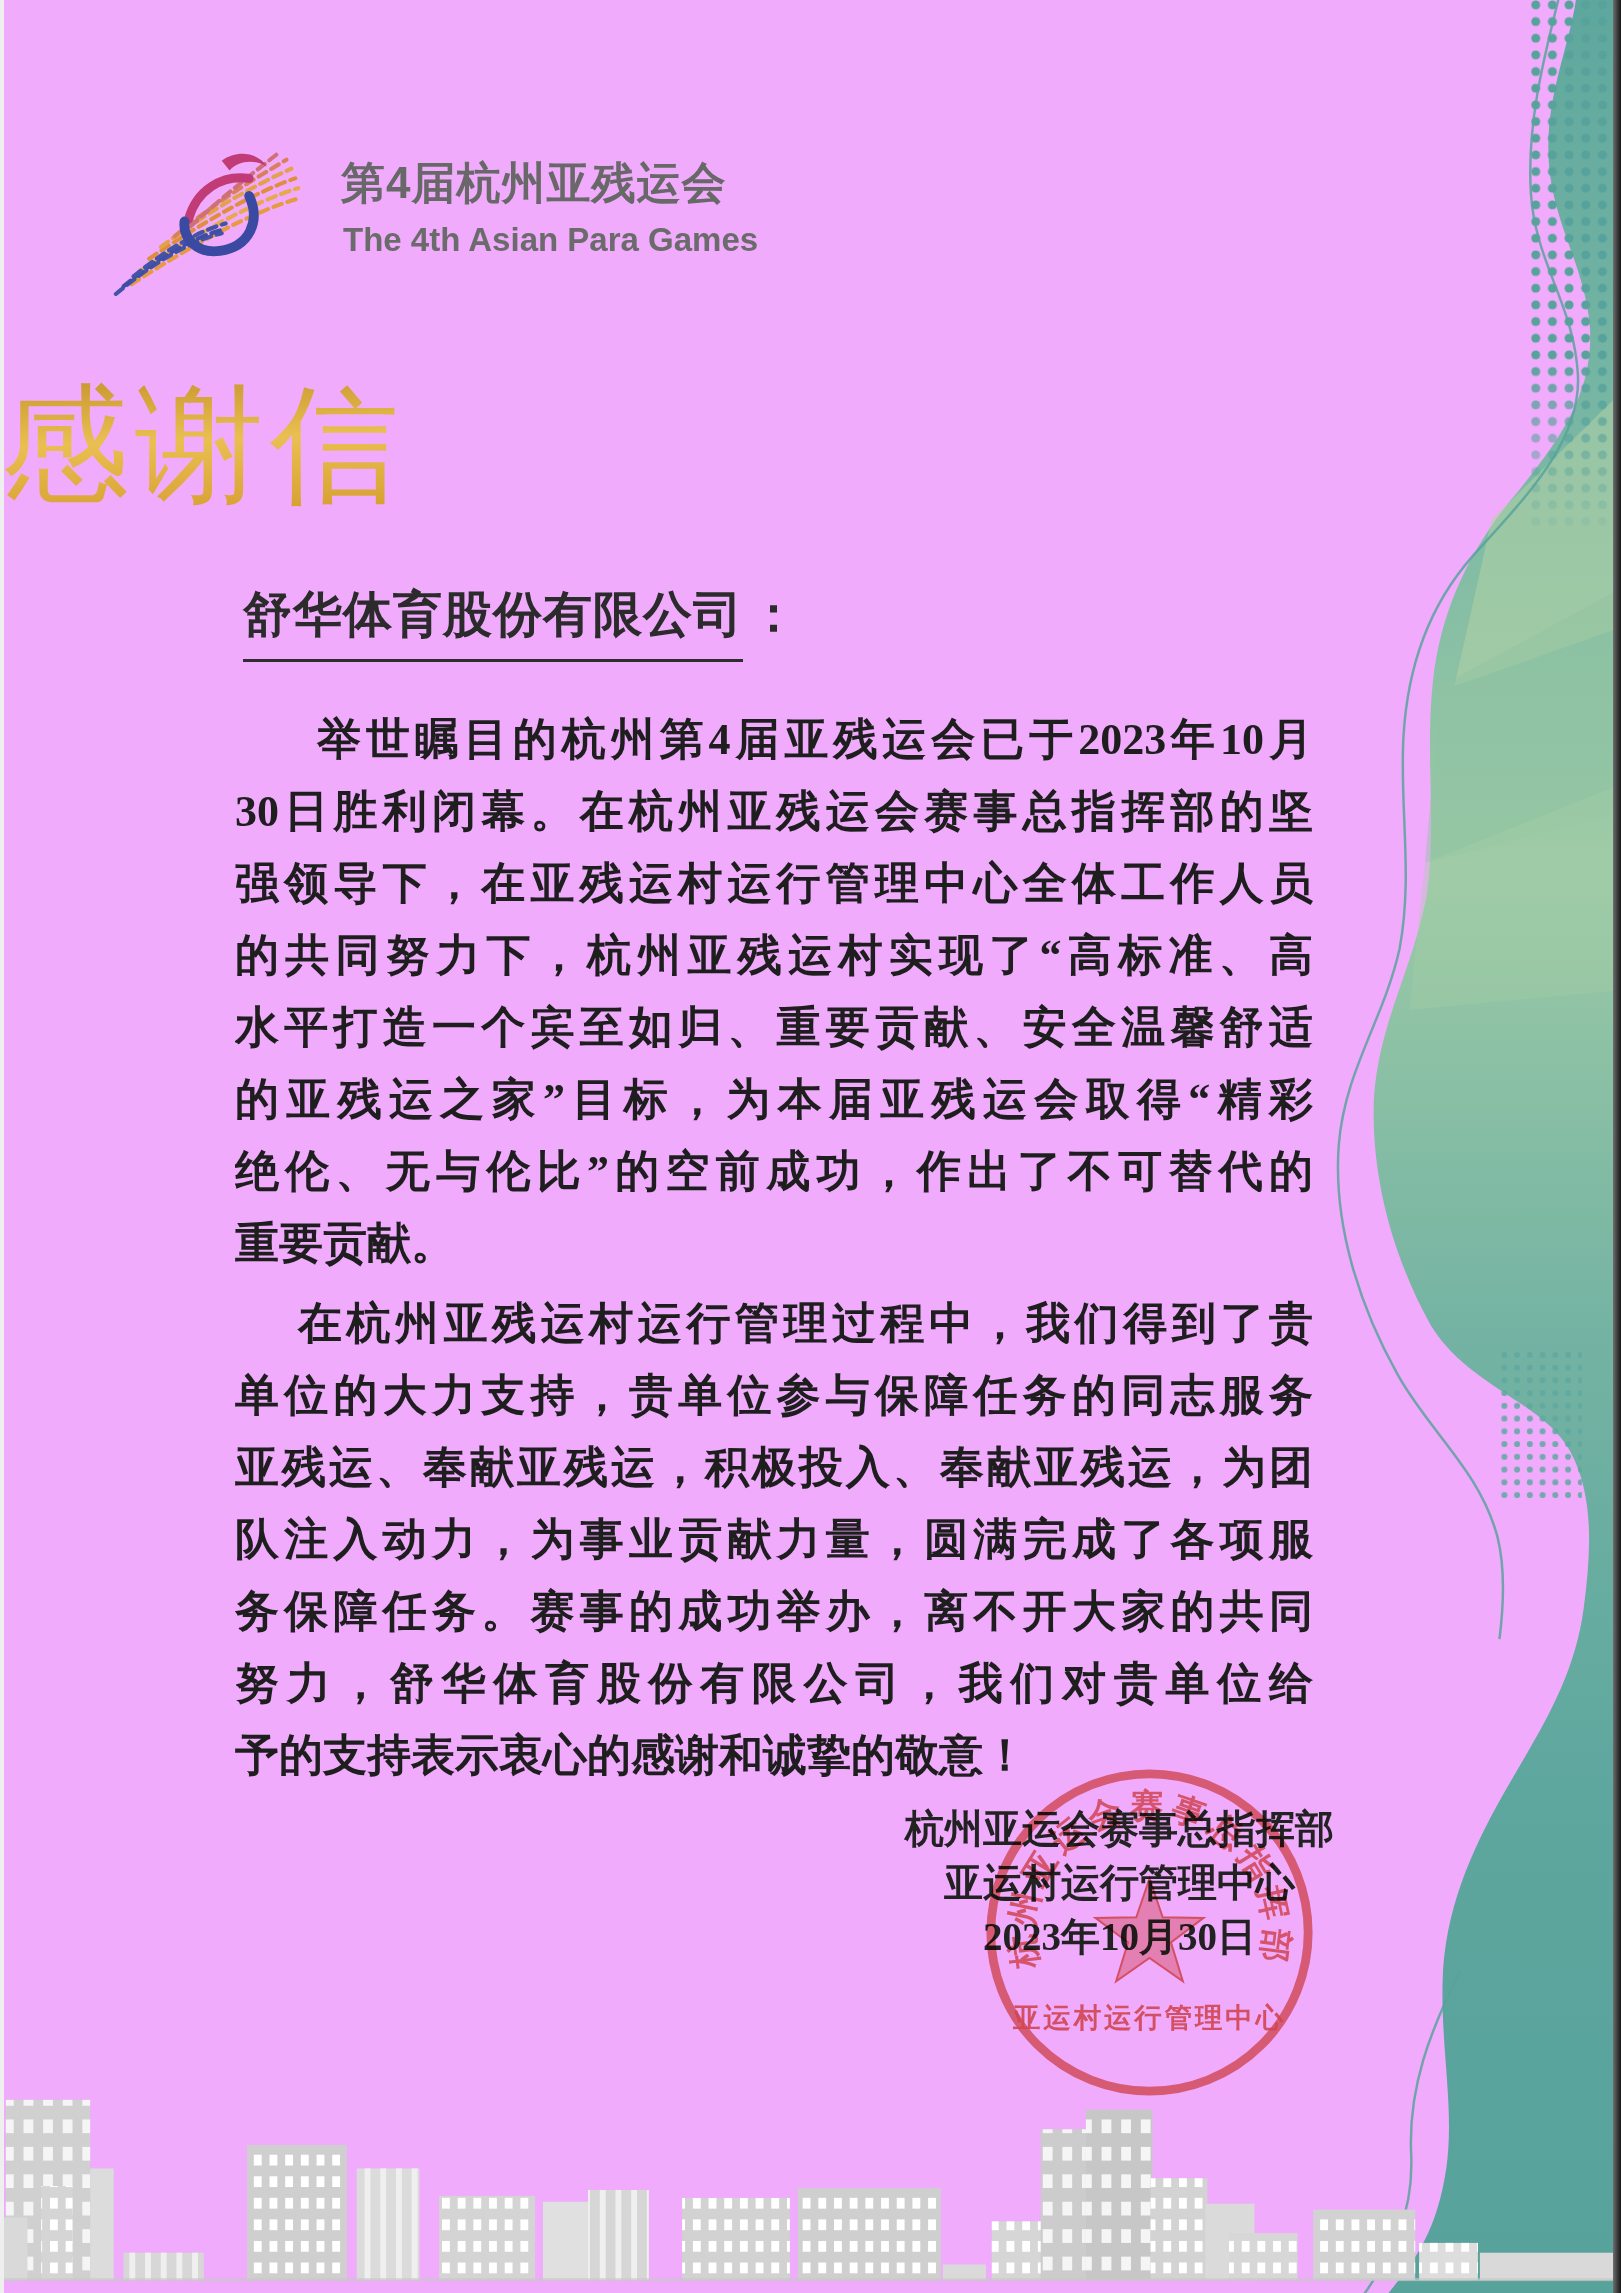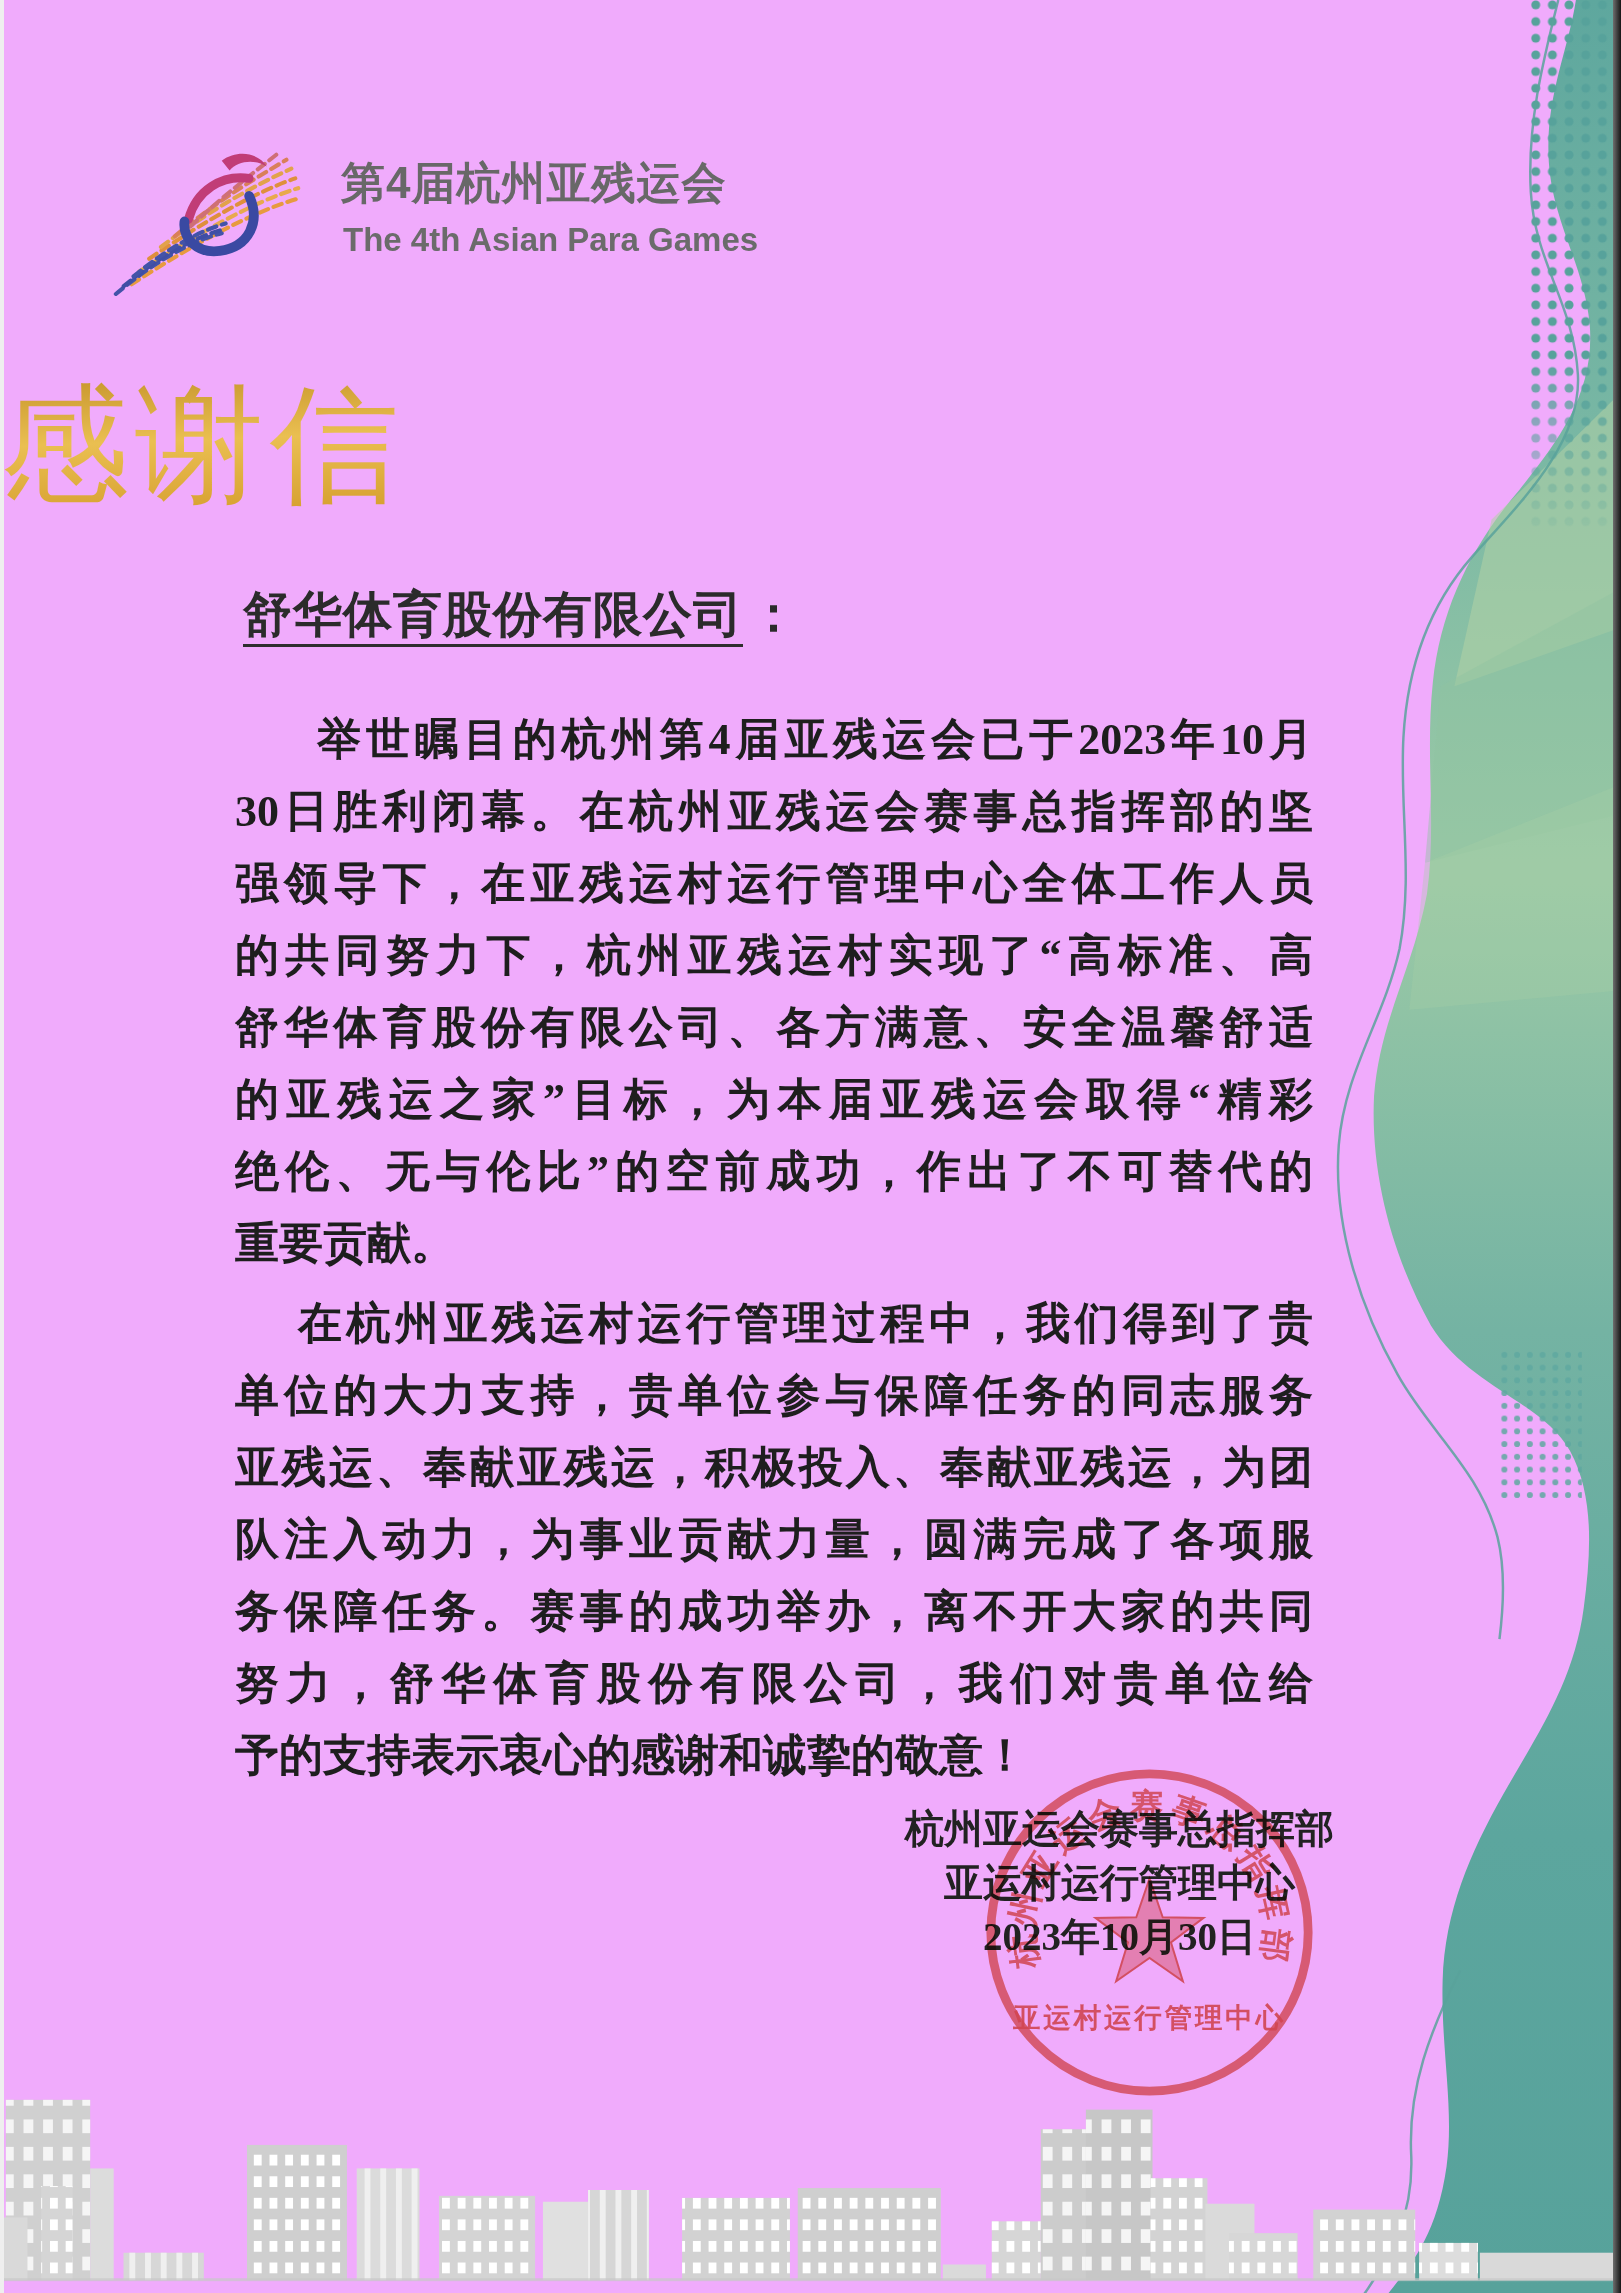--- a/index.html
+++ b/index.html
@@ -14,21 +14,21 @@
   
   .title{position:absolute;left:0;top:359px;width:1621px;box-sizing:border-box;padding-right:44px;
          text-align:left;font-size:129px;font-weight:400;letter-spacing:5.9px;color:#d9a62f;}
   @supports (-webkit-background-clip: text){
     .title{background:linear-gradient(178deg,#bd8a22 0%,#eabf51 38%,#d8a233 68%,#c2912a 100%);
            -webkit-background-clip:text;background-clip:text;color:transparent;}
   }
   
   .recipient{position:absolute;left:243px;top:582px;font-size:49px;font-weight:700;color:#2b2b2b;
              letter-spacing:1px;white-space:nowrap;}
-  .recipient .uline{border-bottom:3.9px solid #2e2e2e;padding-bottom:2px;}
+  .recipient .uline{border-bottom:3.9px solid #2e2e2e;padding-bottom:17px;}
   .recipient .colon{padding-left:5.9px;}
   
   .body-block{position:absolute;left:235px;top:704px;width:1078px;font-size:44px;line-height:72px;
               color:#1e1e1e;font-weight:600;}
   .bline{text-align:justify;text-align-last:justify;height:72px;overflow:hidden;}
   .bline.short{text-align-last:left;}
   .bline.ind1{padding-left:82px;}
   .bline.ind2{padding-left:63px;}
   .p2{margin-top:7.8px;}
   
@@ -172,21 +172,21 @@
   <div class="title">感谢信</div>
 
   <div class="recipient"><span class="uline">舒华体育股份有限公司</span><span class="colon">：</span></div>
 
   <div class="body-block">
     <div class="p1">
       <div class="bline ind1">举世瞩目的杭州第4届亚残运会已于2023年10月</div>
       <div class="bline">30日胜利闭幕。在杭州亚残运会赛事总指挥部的坚</div>
       <div class="bline">强领导下，在亚残运村运行管理中心全体工作人员</div>
       <div class="bline">的共同努力下，杭州亚残运村实现了“高标准、高</div>
-      <div class="bline">舒华体育股份有限公司、各方满意、安全温馨舒适</div>
+      <div class="bline">水平打造一个宾至如归、重要贡献、安全温馨舒适</div>
       <div class="bline">的亚残运之家”目标，为本届亚残运会取得“精彩</div>
       <div class="bline">绝伦、无与伦比”的空前成功，作出了不可替代的</div>
       <div class="bline short">重要贡献。</div>
     </div>
     <div class="p2">
       <div class="bline ind2">在杭州亚残运村运行管理过程中，我们得到了贵</div>
       <div class="bline">单位的大力支持，贵单位参与保障任务的同志服务</div>
       <div class="bline">亚残运、奉献亚残运，积极投入、奉献亚残运，为团</div>
       <div class="bline">队注入动力，为事业贡献力量，圆满完成了各项服</div>
       <div class="bline">务保障任务。赛事的成功举办，离不开大家的共同</div>

